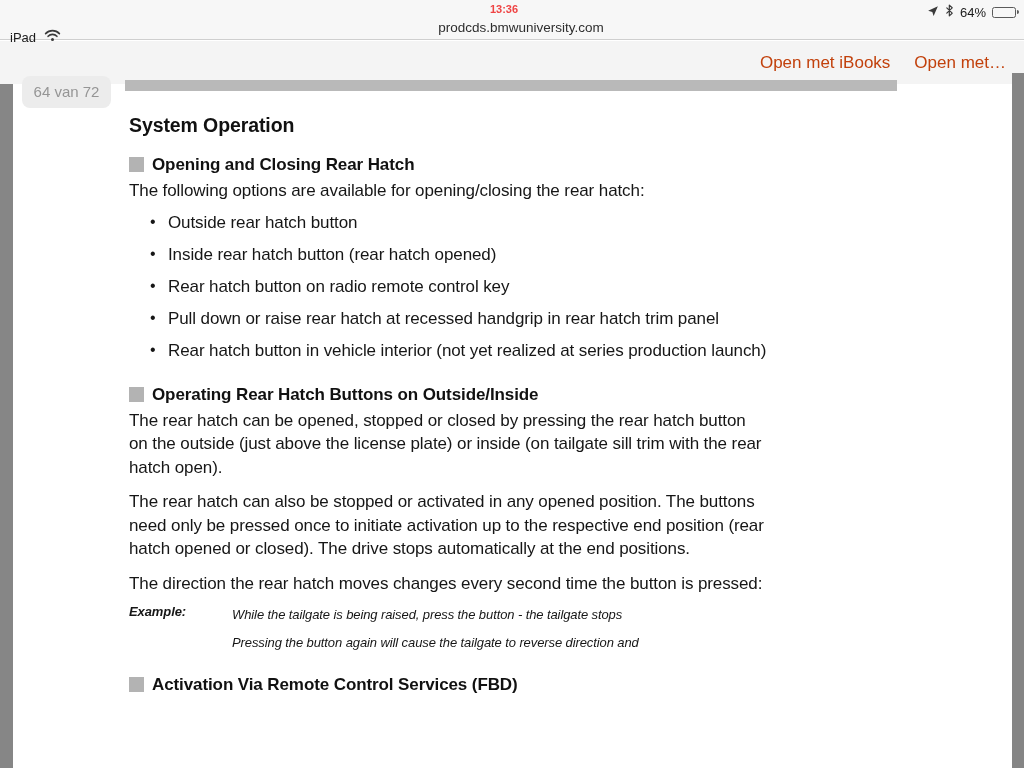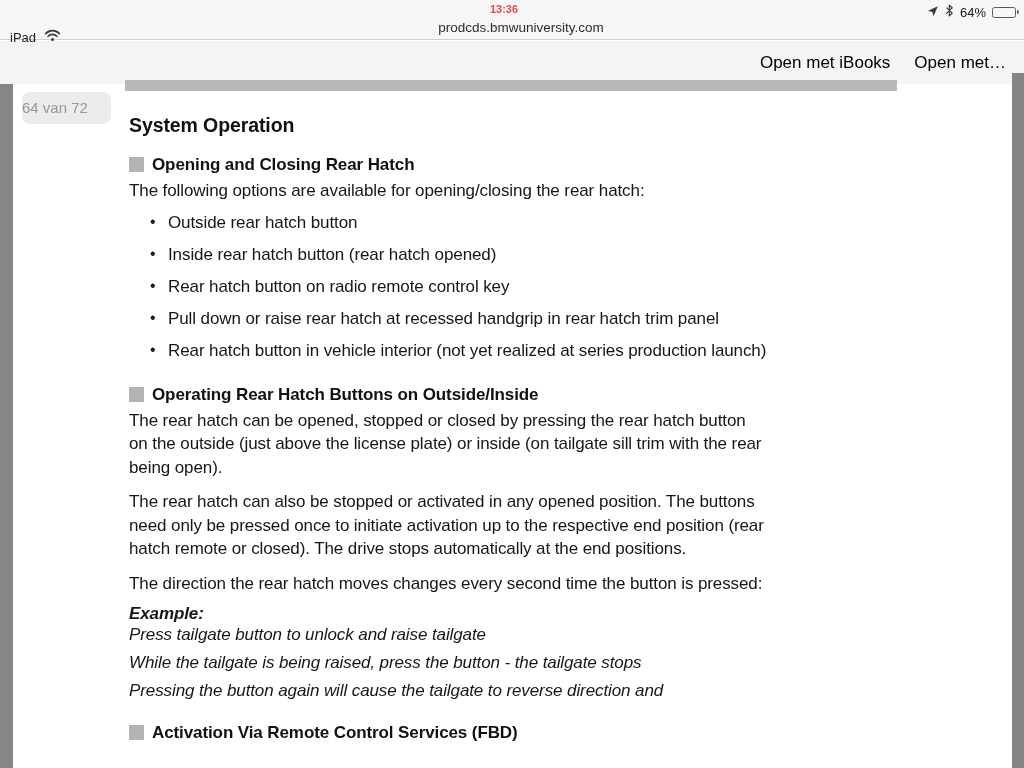--- a/index.html
+++ b/index.html
@@ -20,28 +20,28 @@
   .battery-fill { height:100%; background:#2e2e2e; border-radius:1px; }
   .battery-nub { position:absolute; right:-4px; top:2.5px; width:2.5px; height:4px;
     background:#5a5a5a; border-radius:0 2px 2px 0; }
   .url-text { position:absolute; left:18px; right:0; top:20px; text-align:center;
     font-size:13.5px; color:#2e2e2e; }
 
   
   .toolbar { position:absolute; left:0; top:41px; width:1024px; height:43px; background:#f4f4f4; }
   .toolbar-links { position:absolute; right:18px; top:0; height:100%;
     display:flex; align-items:center; gap:24px; }
-  .toolbar-link { font-size:17px; color:#000000; cursor:pointer; white-space:nowrap; }
+  .toolbar-link { font-size:17px; color:#c2410c; cursor:pointer; white-space:nowrap; }
 
   
   .strip-left  { position:absolute; left:0; top:84px; bottom:0; width:13px; background:#868686; }
   .strip-right { position:absolute; right:0; top:73px; bottom:0; width:12px; background:#858585; }
   .page-top-bar { position:absolute; left:125px; top:80px; width:772px; height:11px; background:#b9b9b9; }
-  .page-badge { position:absolute; left:22px; top:92px; width:89px; height:32px;
-    background:#ececec; border-radius:8px; line-height:32px;
+  .page-badge { position:absolute; left:22px; top:76px; width:89px; height:32px;
+    background:#ececec; border-radius:8px; text-align:center; line-height:32px;
     font-size:15px; color:#959595; }
 
   
   .content { position:absolute; left:129px; top:113px; width:780px; letter-spacing:-0.1px; }
   .doc-title { font-size:19.5px; line-height:24px; font-weight:bold; color:#111; }
   .line { white-space:nowrap; }
 
   .block.section { margin-top:18px; line-height:19px; }
   .bullets + .block.section { margin-top:23px; }
   .example + .block.section { margin-top:22px; }
@@ -50,21 +50,21 @@
   .section-label { font-size:17px; font-weight:bold; color:#111;text-align:center; }
 
   .block.para { margin-top:11px; font-size:17px; line-height:23.5px; }
   .block.section + .block.para { margin-top:5px; }
 
   ul.bullets { margin-top:8px; list-style:none; }
   ul.bullets li { position:relative; padding-left:39px; font-size:17px;
     line-height:23px; margin-bottom:9px; }
   ul.bullets .marker { position:absolute; left:21px; top:-1px; font-size:16px; }
 
-  .block.example { margin-top:9px; display:flex; font-style:italic; font-size:17px;flex-direction:column; }
+  .block.example { margin-top:9px; display:flex; font-style:italic; font-size:13px; }
   .example-label { width:103px; flex-shrink:0; font-weight:bold; }
   .example-items .line { line-height:21px; }
   .example-item + .example-item { margin-top:7px; }
 
   
   .icon { display:inline-block; }
 </style>
 </head>
 <body>
 
@@ -125,36 +125,33 @@
         <li><span class="marker">•</span><span class="btext">Outside rear hatch button</span></li>
         <li><span class="marker">•</span><span class="btext">Inside rear hatch button (rear hatch opened)</span></li>
         <li><span class="marker">•</span><span class="btext">Rear hatch button on radio remote control key</span></li>
         <li><span class="marker">•</span><span class="btext">Pull down or raise rear hatch at recessed handgrip in rear hatch trim panel</span></li>
         <li><span class="marker">•</span><span class="btext">Rear hatch button in vehicle interior (not yet realized at series production launch)</span></li>
       </ul>
       <div class="block section"><span class="sq"></span><span class="section-label">Operating Rear Hatch Buttons on Outside/Inside</span></div>
       <div class="block para">
         <div class="line">The rear hatch can be opened, stopped or closed by pressing the rear hatch button</div>
         <div class="line">on the outside (just above the license plate) or inside (on tailgate sill trim with the rear</div>
-        <div class="line">being open).</div>
+        <div class="line">hatch open).</div>
       </div>
       <div class="block para">
         <div class="line">The rear hatch can also be stopped or activated in any opened position. The buttons</div>
         <div class="line">need only be pressed once to initiate activation up to the respective end position (rear</div>
-        <div class="line">hatch remote or closed). The drive stops automatically at the end positions.</div>
+        <div class="line">hatch opened or closed). The drive stops automatically at the end positions.</div>
       </div>
       <div class="block para">
         <div class="line">The direction the rear hatch moves changes every second time the button is pressed:</div>
       </div>
       <div class="block example">
         <span class="example-label">Example:</span>
         <div class="example-items">
-          <div class="example-item">
-            <div class="line">Press tailgate button to unlock and raise tailgate</div>
-          </div>
           <div class="example-item">
             <div class="line">While the tailgate is being raised, press the button - the tailgate stops</div>
           </div>
           <div class="example-item">
             <div class="line">Pressing the button again will cause the tailgate to reverse direction and</div>
           </div>
         </div>
       </div>
       <div class="block section"><span class="sq"></span><span class="section-label">Activation Via Remote Control Services (FBD)</span></div>
     </div>

